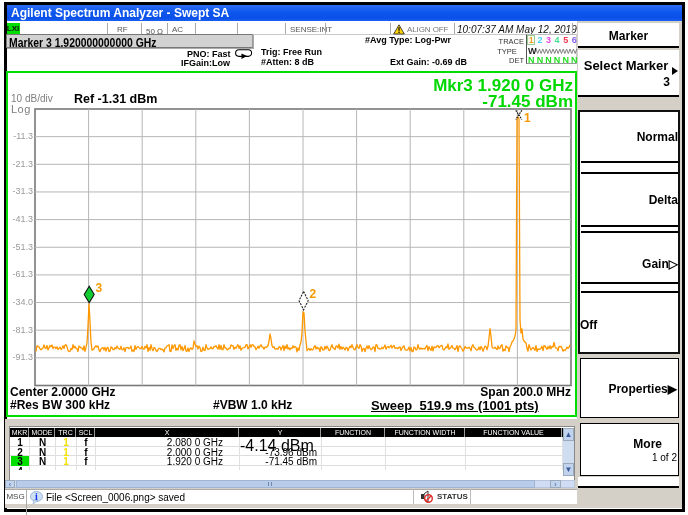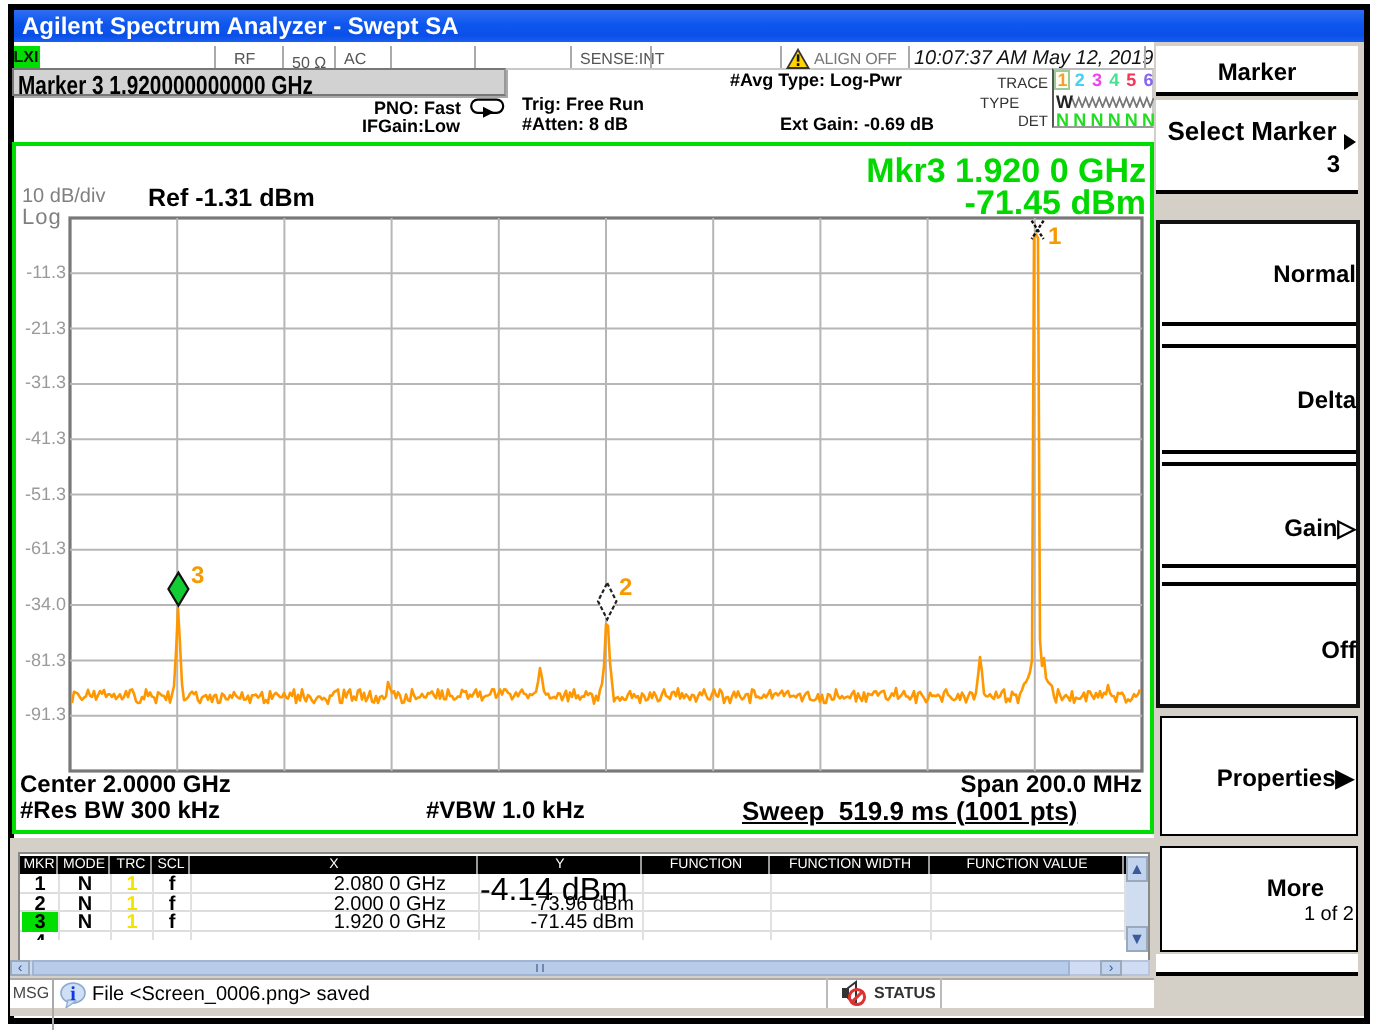--- a/index.html
+++ b/index.html
@@ -45,21 +45,21 @@
 <svg class="abs" style="left:235px;top:49px;" width="18" height="11" viewBox="0 0 18 11">
  <rect x="0.6" y="0.8" width="16" height="6.6" rx="3.3" fill="none" stroke="#000" stroke-width="1.1"></rect>
  <path d="M6.5 4.4 L12 7.1 L6.5 9.9 Z" fill="#000"></path>
 </svg>
 <div class="abs b" style="left:261px;top:46.5px;font-size:9px;">Trig: Free Run</div>
 <div class="abs b" style="left:261px;top:57px;font-size:9px;">#Atten: 8 dB</div>
 <div class="abs b" style="left:365px;top:35px;font-size:9px;">#Avg Type: Log-Pwr</div>
 <div class="abs b" style="left:365px;top:56.5px;font-size:9px;padding-left:25px;">Ext Gain: -0.69 dB</div>
 
 <div class="abs" style="left:490px;top:37px;width:34px;font-size:7.5px;color:#333;text-align:right;">TRACE</div>
-<div class="abs" style="left:490px;top:46.5px;width:34px;font-size:7.5px;color:#333;text-align:left;">TYPE</div>
+<div class="abs" style="left:490px;top:46.5px;width:34px;font-size:7.5px;color:#333;text-align:center;">TYPE</div>
 <div class="abs" style="left:490px;top:56px;width:34px;font-size:7.5px;color:#333;text-align:right;">DET</div>
 <div class="abs" style="left:526px;top:34px;width:51px;height:30px;border-left:1px solid #555;border-top:1px solid #bbb;border-bottom:1px solid #999;border-right:1px solid #ccc;"></div>
 <div class="abs" style="left:527px;top:34.5px;width:8px;height:10px;border:1px solid #9c9;background:#fffef0;"></div>
 <div class="abs b" style="left:527px;top:35px;font-size:9px;color:#f0a030;white-space:nowrap;"><span style="display:inline-block;width:8.6px;text-align:center;">1</span><span style="display:inline-block;width:8.6px;text-align:center;color:#45d0f5">2</span><span style="display:inline-block;width:8.6px;text-align:center;color:#ee44ee">3</span><span style="display:inline-block;width:8.6px;text-align:center;color:#45e090">4</span><span style="display:inline-block;width:8.6px;text-align:center;color:#f23555">5</span><span style="display:inline-block;width:8.6px;text-align:center;color:#8565f2">6</span></div>
 <div class="abs b" style="left:528px;top:45.5px;font-size:9px;color:#222;">W</div>
 <svg class="abs" style="left:536px;top:47px;" width="41" height="7" viewBox="0 0 41 7">
 <path d="M0 2 L1.7 6.5 L3.4 2 L5.1 6.5 L6.8 2 L8.5 6.5 L10.2 2 L11.9 6.5 L13.6 2 L15.3 6.5 L17 2 L18.7 6.5 L20.4 2 L22.1 6.5 L23.8 2 L25.5 6.5 L27.2 2 L28.9 6.5 L30.6 2 L32.3 6.5 L34 2 L35.7 6.5 L37.4 2 L39.1 6.5 L40.8 2" fill="none" stroke="#777" stroke-width="0.9"></path>
 </svg>
 <div class="abs b" style="left:527px;top:54.5px;font-size:9px;color:#22dd22;white-space:nowrap;"><span style="display:inline-block;width:8.6px;text-align:center;">N</span><span style="display:inline-block;width:8.6px;text-align:center;">N</span><span style="display:inline-block;width:8.6px;text-align:center;">N</span><span style="display:inline-block;width:8.6px;text-align:center;">N</span><span style="display:inline-block;width:8.6px;text-align:center;">N</span><span style="display:inline-block;width:8.6px;text-align:center;">N</span></div>
 
@@ -206,20 +206,20 @@
 <div class="abs" style="left:578px;top:110px;width:102px;height:244px;border:2.5px solid #111;background:#fff;"></div>
 <div class="abs b" style="left:580px;top:130px;width:98px;font-size:12px;text-align:right;">Normal</div>
 <div class="abs" style="left:580.5px;top:161px;width:97px;height:1.5px;background:#000;"></div>
 <div class="abs" style="left:580.5px;top:172px;width:97px;height:1.5px;background:#000;"></div>
 <div class="abs b" style="left:580px;top:193px;width:98px;font-size:12px;text-align:right;">Delta</div>
 <div class="abs" style="left:580.5px;top:225px;width:97px;height:1.5px;background:#000;"></div>
 <div class="abs" style="left:580.5px;top:231px;width:97px;height:1.5px;background:#000;"></div>
 <div class="abs b" style="left:580px;top:257px;width:98px;font-size:12px;text-align:right;">Gain▷</div>
 <div class="abs" style="left:580.5px;top:282px;width:97px;height:1.5px;background:#000;"></div>
 <div class="abs" style="left:580.5px;top:291px;width:97px;height:1.5px;background:#000;"></div>
-<div class="abs b" style="left:580px;top:318px;width:98px;font-size:12px;text-align:right;">Off</div>
+<div class="abs b" style="left:580px;top:318px;width:98px;font-size:12px;">Off</div>
 
 <div class="abs" style="left:580px;top:358px;width:99px;height:60px;background:#fff;border:1.5px solid #000;"></div>
 <div class="abs b" style="left:580px;top:382px;width:97px;font-size:12px;text-align:right;">Properties▶</div>
 <div class="abs" style="left:580px;top:423px;width:99px;height:53px;background:#fff;border:1.5px solid #000;"></div>
 <div class="abs b" style="left:580px;top:437px;width:82px;font-size:12px;text-align:right;padding-left:44px;">More</div>
 <div class="abs" style="left:580px;top:452px;width:97px;font-size:10px;text-align:right;">1 of 2</div>
 <div class="abs" style="left:578px;top:477px;width:101px;height:11px;background:#fff;border-bottom:2px solid #000;"></div>
 
 </body></html>

